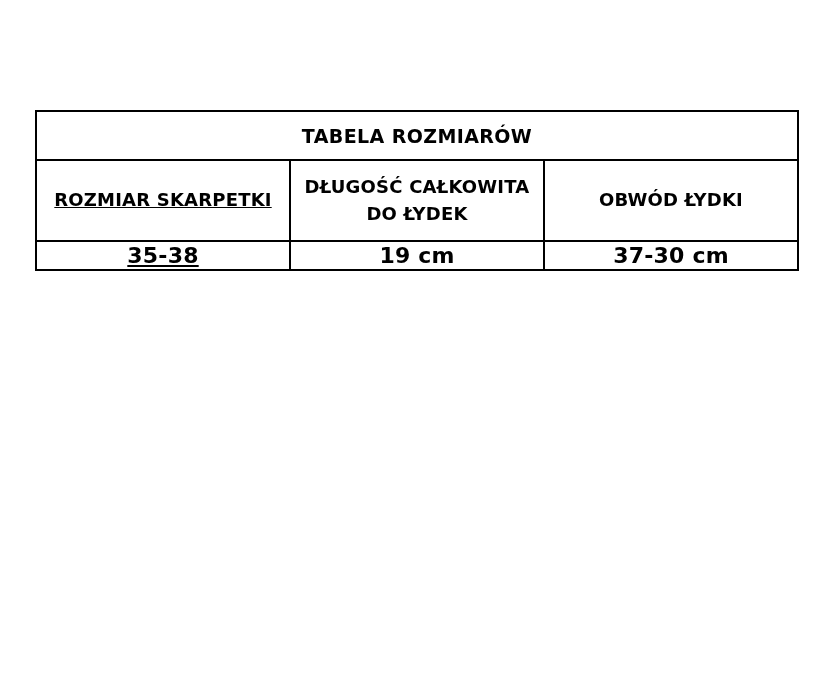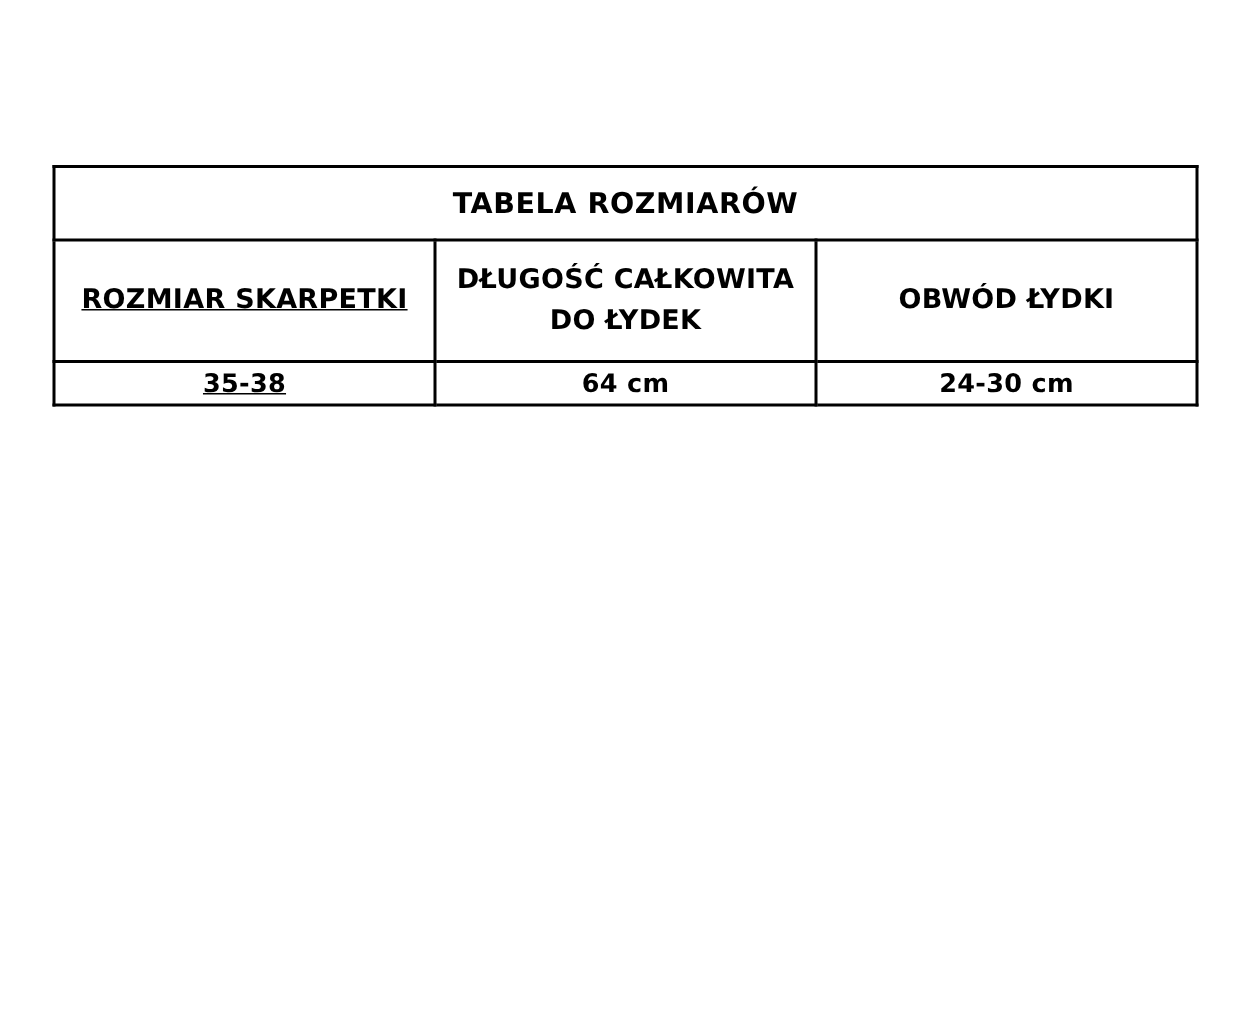--- a/index.html
+++ b/index.html
@@ -42,21 +42,21 @@
   .header-cell {
     height: 79px;
     font-size: 18px;
     font-weight: bold;
     letter-spacing: 0.2px;
     line-height: 1.45;
     padding: 0 6px;
   }
   .data-cell {
     height: 27px;
-    font-size: 17px;
+    font-size: 22px;
     font-weight: bold;
     letter-spacing: 0.2px;
   }
   .col-1 { width: 232px; text-decoration: underline; }
   .col-2 { width: 276px; }
   .col-3 { width: 256px; }
 </style>
 </head>
 <body>
 
@@ -66,18 +66,18 @@
       <tr>
         <td class="title-cell" colspan="3">TABELA ROZMIARÓW</td>
       </tr>
       <tr>
         <td class="header-cell col-1">ROZMIAR SKARPETKI</td>
         <td class="header-cell col-2">DŁUGOŚĆ CAŁKOWITA DO ŁYDEK</td>
         <td class="header-cell col-3">OBWÓD ŁYDKI</td>
       </tr>
       <tr>
         <td class="data-cell col-1">35-38</td>
-        <td class="data-cell col-2">64 cm</td>
-        <td class="data-cell col-3">24-30 cm</td>
+        <td class="data-cell col-2">19 cm</td>
+        <td class="data-cell col-3">37-30 cm</td>
       </tr>
     </tbody>
   </table>
 </div>
 
 </body></html>

